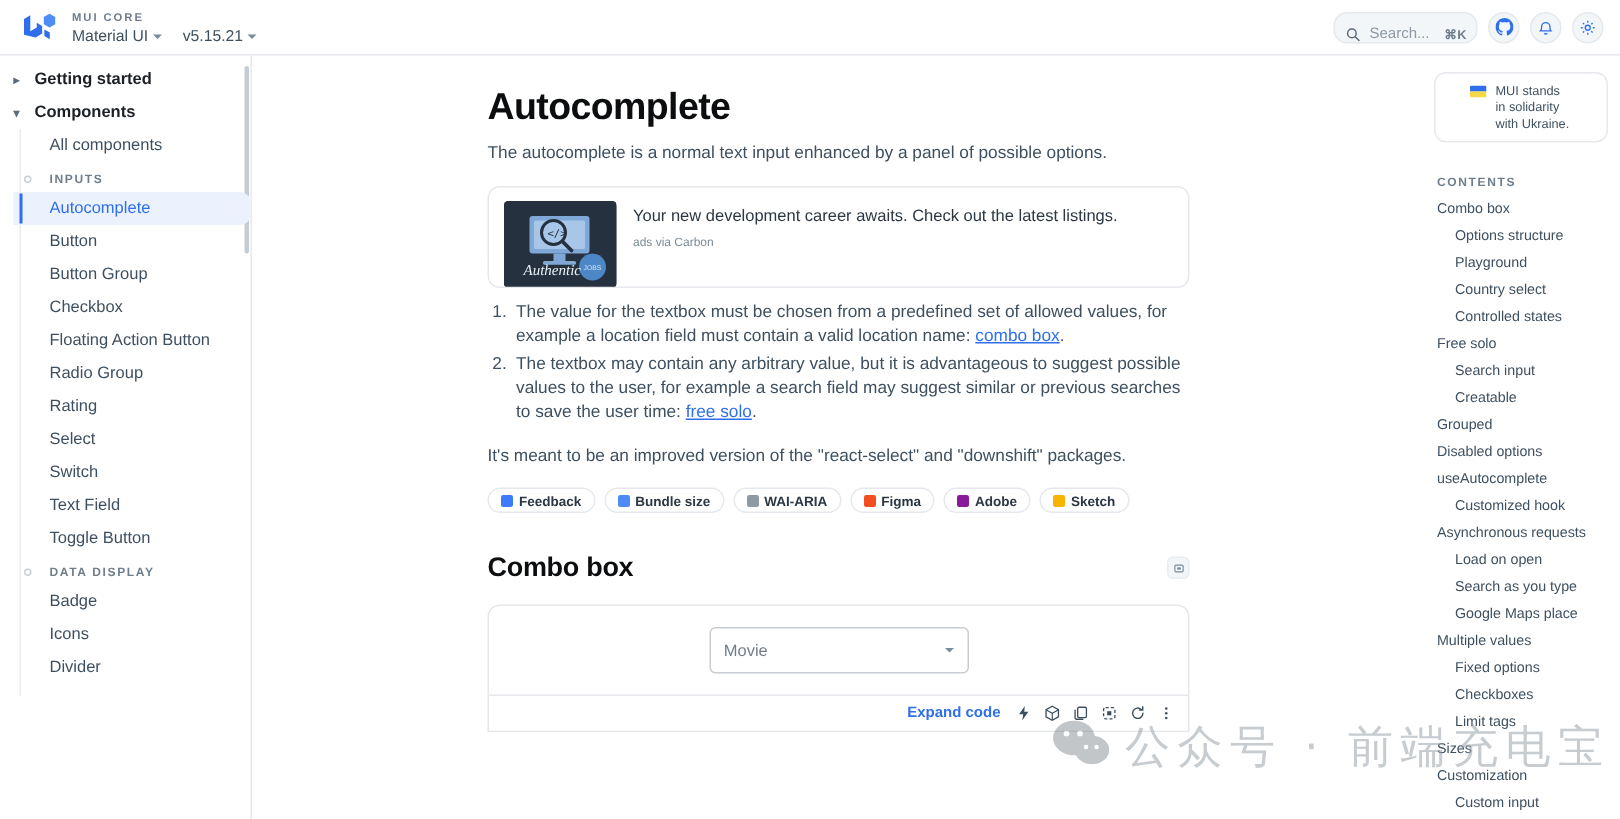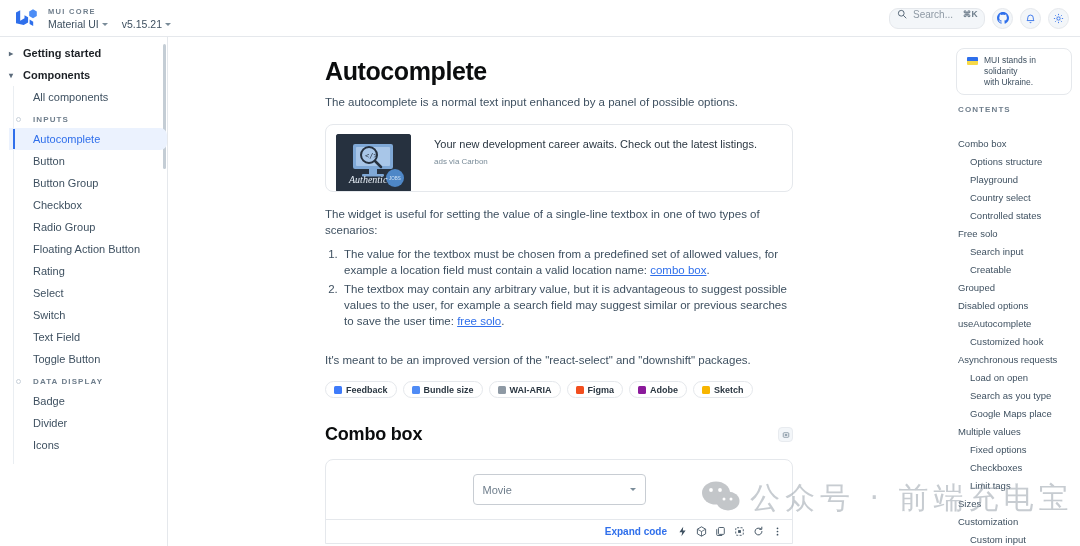--- a/index.html
+++ b/index.html
@@ -26,21 +26,21 @@
   }
   .brand-row { display: flex; align-items: center; gap: 14px; margin-top: 1px; }
   .brand-sel {
     font-size: 10.5px; color: #3E5060; display: flex; align-items: center; gap: 3px;
     cursor: pointer;
   }
   .caret { width: 0; height: 0; border-left: 3px solid transparent; border-right: 3px solid transparent; border-top: 3.5px solid #7A8C99; display: inline-block; }
 
   .hdr-right { margin-left: auto; display: flex; align-items: center; gap: 7px; margin-right: 11px; }
   .searchbox {
-    display: flex; align-items: flex-start; gap: 6px;
+    display: flex; align-items: flex-end; gap: 6px;
     background: #F3F6F9; border: 1px solid #E5E8EC; border-radius: 9px;
     height: 21px; padding: 0 6px 0 7px; min-width: 96px; cursor: text;
   }
   .searchbox .ph { font-size: 10px; color: #8E99A4; flex: 1; }
   .kbd { font-size: 8.5px; color: #6F7E8C; font-weight: 700; letter-spacing: .3px; }
   .iconbtn {
     width: 21px; height: 21px; border-radius: 50%;
     background: #F3F6F9; border: 1px solid #E5E8EC;
     display: flex; align-items: center; justify-content: center; cursor: pointer;
   }
@@ -98,21 +98,21 @@
 
   .ad {
     margin-top: 14px; border: 1px solid #E5E8EC; border-radius: 8px;
     display: flex; gap: 11px; padding: 9px 10px; align-items: flex-start;
     height: 68px; overflow: hidden;
   }
   .ad-img {
     width: 75px; height: 58px; border-radius: 3px; flex: none;
     background: #26313F; position: relative; overflow: hidden;
   }
-  .ad-txt { padding-top: 3px; margin-left: 12px; }
+  .ad-txt { padding-top: 3px; }
   .ad-line { font-size: 11px; color: #2B3742; line-height: 15px; }
   .ad-via { font-size: 8px; color: #7A8C99; margin-top: 5px; }
 
   .para { font-size: 11.5px; color: #3E5060; line-height: 16px; margin-top: 14px; }
   ol.scen { margin: 8px 0 0 16px; }
   ol.scen li { font-size: 11.5px; color: #3E5060; line-height: 16px; margin-bottom: 3px; padding-left: 3px; }
   a.lnk { color: #2F6FEB; text-decoration: underline; }
 
   .chips { display: flex; gap: 6px; margin-top: 13px; flex-wrap: wrap; }
   .chip {
@@ -153,28 +153,28 @@
   }
   .tbi { cursor: pointer; display: flex; align-items: center; }
 
   
   .toc {
     position: absolute; top: 37px; left: 948px; width: 132px; height: 509px;
     background: #fff; padding: 11px 8px 0 8px; overflow: hidden;
   }
   .ukr {
     display: flex; align-items: flex-start; gap: 6px;
-    border: 1px solid #E5E8EC; border-radius: 8px; padding: 6px 10px; margin-bottom: 10px;
+    border: 1px solid #E5E8EC; border-radius: 8px; padding: 6px 23px; margin-bottom: 22px;
   }
   .flag { width: 11px; height: 8px; flex: none; margin-top: 2px; border-radius: 1px; overflow: hidden; }
   .flag i { display: block; height: 4px; }
   .ukr-t { font-size: 8.5px; color: #3E5060; line-height: 11px; }
   .toc-h {
     font-size: 8px; letter-spacing: 1.1px; font-weight: 700; color: #6F7E8C;
-    text-transform: uppercase; margin-bottom: 21px; padding-left: 2px;
+    text-transform: uppercase; margin-bottom: 5px; padding-left: 2px;
   }
   .toc-i { font-size: 9.5px; color: #3E5060; line-height: 18px; padding-left: 2px; cursor: pointer; }
   .toc-i.sub { padding-left: 14px; }
 
   
   .wm {
     position: absolute; left: 700px; top: 478px; z-index: 60;
     display: flex; align-items: center; gap: 10px; pointer-events: none;
   }
   .wm-logo { opacity: .30; }
@@ -254,31 +254,31 @@
     <div class="nav-sub">
       <div class="nav-item">
         <span>All components</span>
       </div>
       <div id="nav-groups">
           <div class="nav-head"><span class="dot"></span><span>INPUTS</span></div>
           <div class="nav-item active"><span>Autocomplete</span></div>
           <div class="nav-item"><span>Button</span></div>
           <div class="nav-item"><span>Button Group</span></div>
           <div class="nav-item"><span>Checkbox</span></div>
+          <div class="nav-item"><span>Floating Action Button</span></div>
           <div class="nav-item"><span>Radio Group</span></div>
-          <div class="nav-item"><span>Floating Action Button</span></div>
           <div class="nav-item"><span>Rating</span></div>
           <div class="nav-item"><span>Select</span></div>
           <div class="nav-item"><span>Switch</span></div>
           <div class="nav-item"><span>Text Field</span></div>
           <div class="nav-item"><span>Toggle Button</span></div>
           <div class="nav-head"><span class="dot"></span><span>DATA DISPLAY</span></div>
           <div class="nav-item"><span>Badge</span></div>
+          <div class="nav-item"><span>Icons</span></div>
           <div class="nav-item"><span>Divider</span></div>
-          <div class="nav-item"><span>Icons</span></div>
           <div class="nav-item"></div>
         </div>
     </div>
   </div>
 
   <div class="main">
     <div class="main-inner">
       <h1 class="title">Autocomplete</h1>
       <div class="lede">The autocomplete is a normal text input enhanced by a panel of possible options.</div>
 
@@ -297,32 +297,31 @@
             <text x="53" y="46" font-size="4.5" fill="#CFE2F5" font-family="sans-serif">JOBS</text>
             <text x="13" y="49" font-size="10" fill="#E8F0F8" font-style="italic" font-family="serif">Authentic</text>
           </svg>
         </div>
         <div class="ad-txt">
           <div class="ad-line">Your new development career awaits. Check out the latest listings.</div>
           <div class="ad-via">ads via Carbon</div>
         </div>
       </div>
 
-      <div class="para">The widget is useful for setting the value of a single-line textbox in one of two types of scenarios:</div>
 
       <ol class="scen">
         <li>
           <span>The value for the textbox must be chosen from a predefined set of allowed values, for example a location field must contain a valid location name: </span><a class="lnk" href="#">combo box</a><span>.</span>
         </li>
         <li>
           <span>The textbox may contain any arbitrary value, but it is advantageous to suggest possible values to the user, for example a search field may suggest similar or previous searches to save the user time: </span><a class="lnk" href="#">free solo</a><span>.</span>
         </li>
       </ol>
 
-      <div class="para" style="margin-top:23px">It's meant to be an improved version of the "react-select" and "downshift" packages.</div>
+      <div class="para" style="margin-top:13px">It's meant to be an improved version of the "react-select" and "downshift" packages.</div>
 
       <div class="chips" id="chips">
           <div class="chip">
             <span class="gl" style="background: rgb(62, 123, 250);"></span>
             <span>Feedback</span>
           </div>
           <div class="chip">
             <span class="gl" style="background: rgb(79, 139, 245);"></span>
             <span>Bundle size</span>
           </div>

